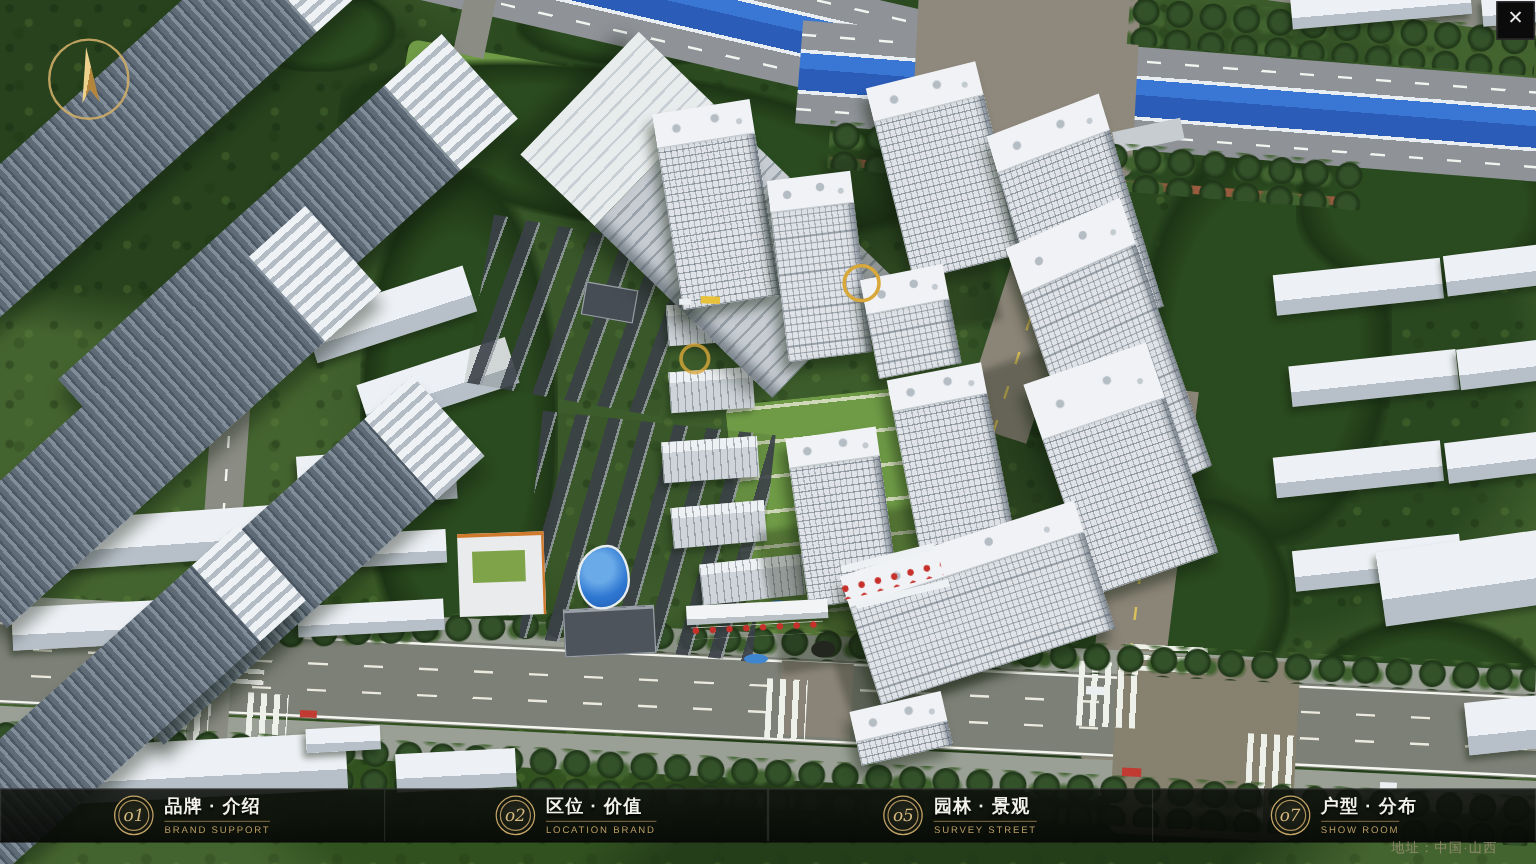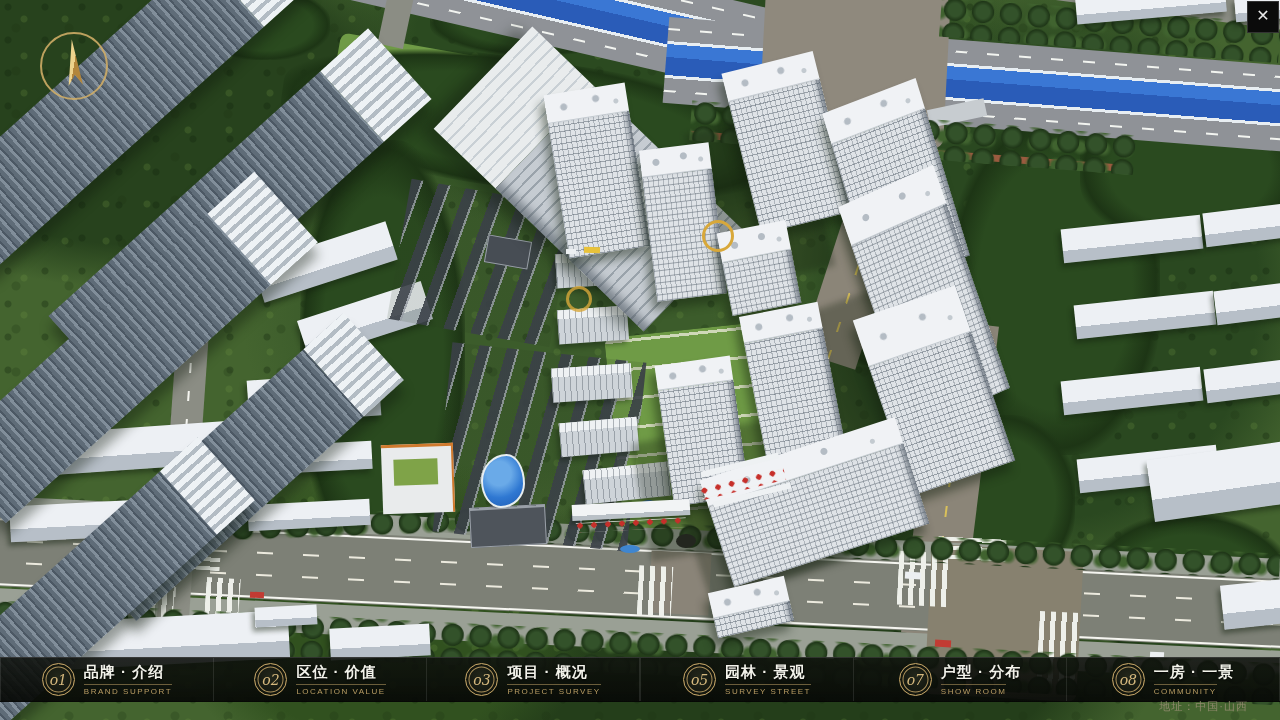--- a/index.html
+++ b/index.html
@@ -309,52 +309,38 @@
         <div class="badge">o1</div>
         <div class="nv-text">
             <span class="nv-zh">品牌 · 介绍</span>
             <span class="nv-en">BRAND SUPPORT</span>
           </div>
       </div>
       <div class="navitem">
         <div class="badge">o2</div>
         <div class="nv-text">
             <span class="nv-zh">区位 · 价值</span>
-            <span class="nv-en">LOCATION VALUE</span>
-          </div>
-      </div>
-      <div class="navitem">
-        <div class="badge">o3</div>
-        <div class="nv-text">
-            <span class="nv-zh">项目 · 概况</span>
-            <span class="nv-en">PROJECT SURVEY</span>
+            <span class="nv-en">LOCATION BRAND</span>
           </div>
       </div>
     </div>
 
 
     <div class="navgroup">
       <div class="navitem">
         <div class="badge">o5</div>
         <div class="nv-text">
             <span class="nv-zh">园林 · 景观</span>
             <span class="nv-en">SURVEY STREET</span>
           </div>
       </div>
       <div class="navitem">
         <div class="badge">o7</div>
         <div class="nv-text">
             <span class="nv-zh">户型 · 分布</span>
             <span class="nv-en">SHOW ROOM</span>
           </div>
       </div>
-      <div class="navitem">
-        <div class="badge">o8</div>
-        <div class="nv-text">
-            <span class="nv-zh">一房 · 一景</span>
-            <span class="nv-en">COMMUNITY</span>
-          </div>
-      </div>
     </div>
   </div>
 
   <div class="abs" id="address">地址：中国·山西</div>
 </div>
 
 </body></html>

